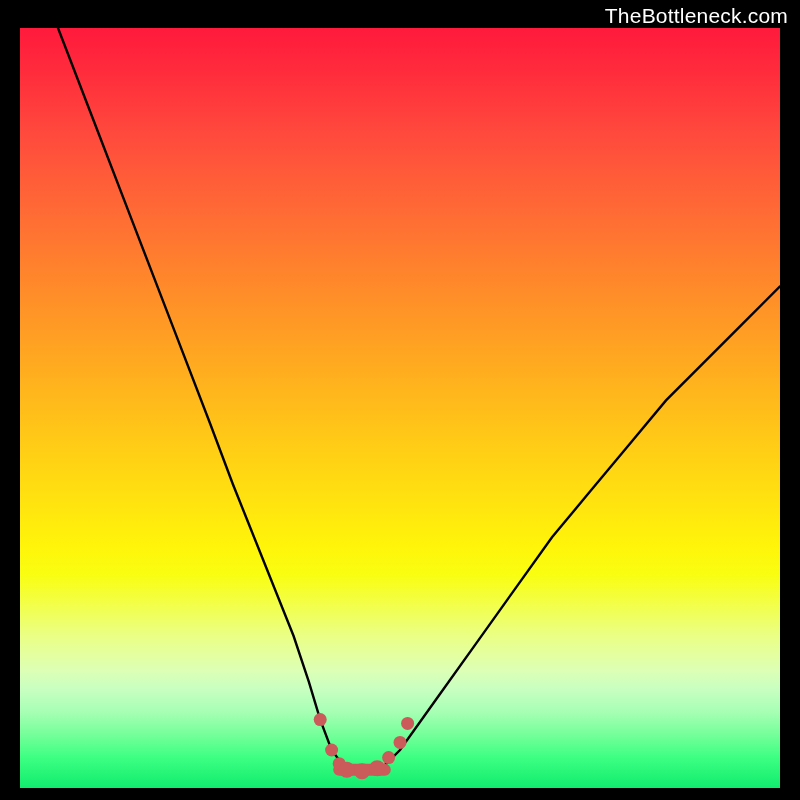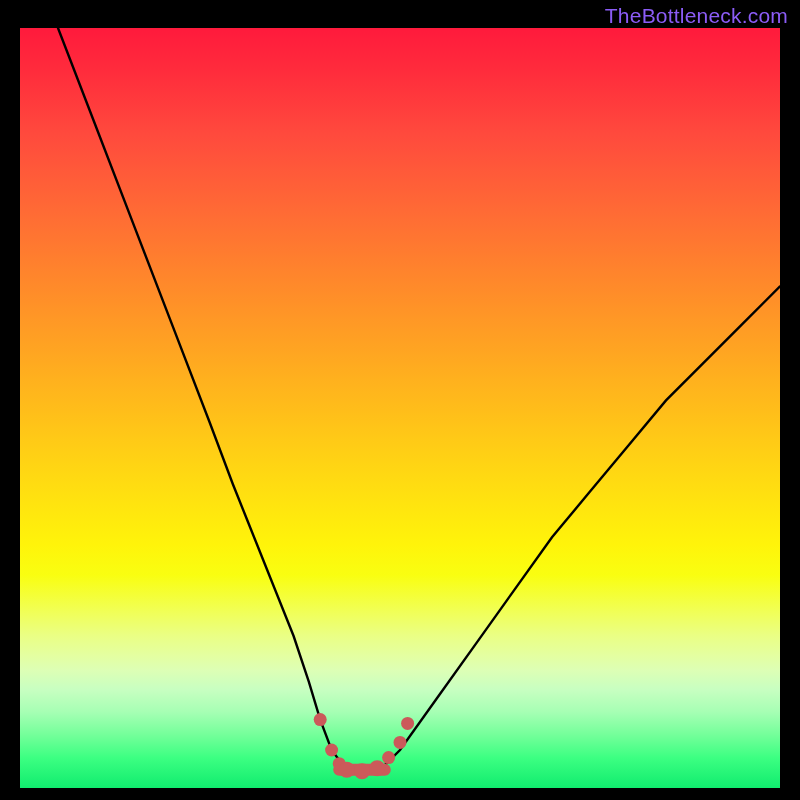--- a/index.html
+++ b/index.html
@@ -14,21 +14,21 @@
   .chart-wrap {
     position: relative;
     width: 800px;
     height: 800px;
     background: #000;
   }
   .watermark {
     position: absolute;
     top: 4px;
     right: 12px;
-    color: #8b5cf6;
+    color: #ffffff;
     font-size: 21px;
     font-weight: 400;
     letter-spacing: 0.2px;
     z-index: 5;
     text-align: right;
   }
   .plot-outer {
     position: absolute;
     left: 20px;
     top: 28px;

